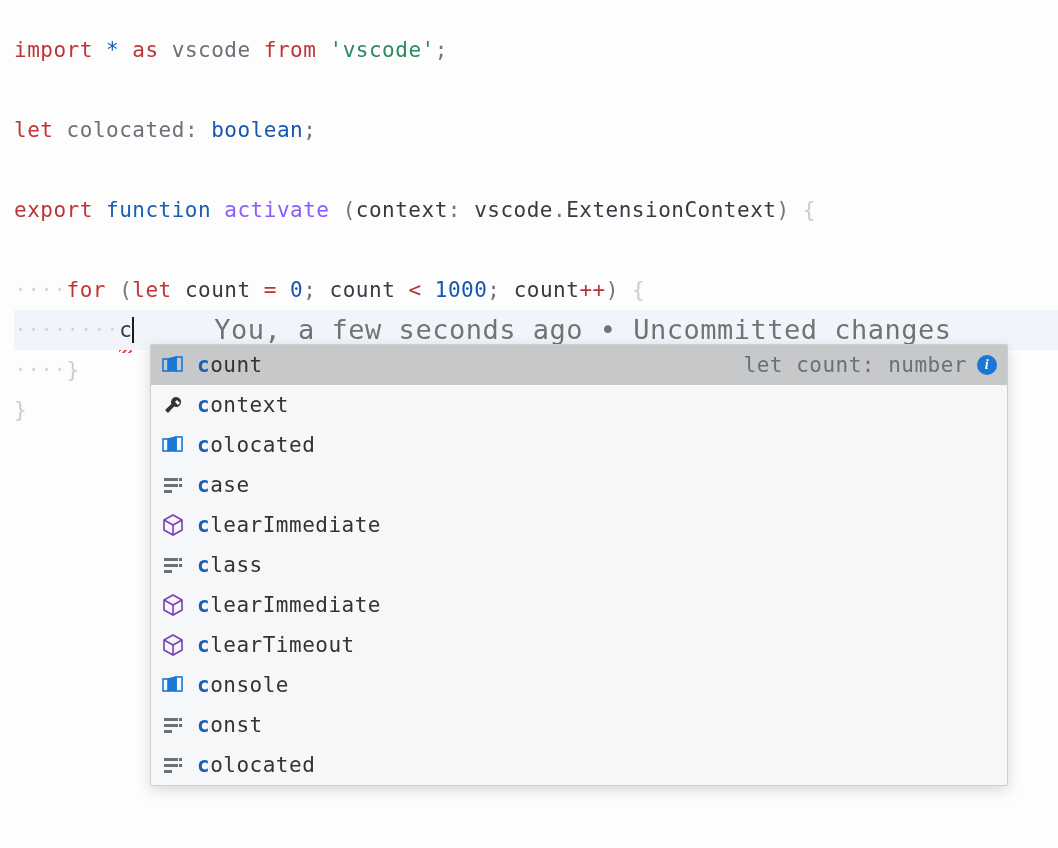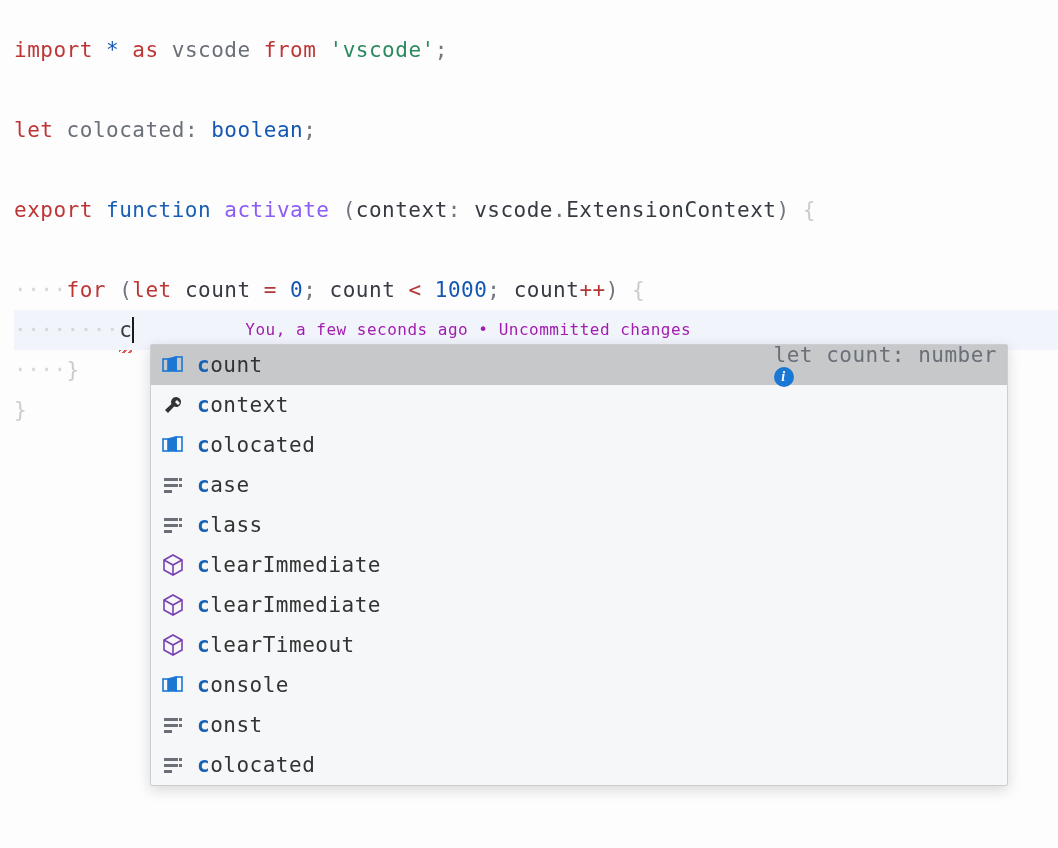--- a/index.html
+++ b/index.html
@@ -37,23 +37,23 @@
       align-items: center;
     }
     .caret {
       display: inline-block;
       width: 2px; height: 26px;
       background: #1a1a1a;
       vertical-align: middle;
       position: relative; top: 0;
     }
     .inline-hint {
-      color: #a21caf;
-      margin-left: 111px;
-      font-size: 16px;
+      color: #737373;
+      margin-left: 80px;
+      font-size: 27px;
       letter-spacing: 0.5px;
     }
     .error-underline {
       position: relative;
     }
     .error-underline::after {
       content: "";
       position: absolute;
       left: 0; right: 0; bottom: -3px;
       height: 3px;
@@ -79,22 +79,22 @@
       gap: 12px;
     }
     .suggest-row.selected { background: #c6c8ca; }
     .suggest-icon { width: 24px; display:flex; align-items:center; justify-content:center; }
     .suggest-label { color: #333; }
     .suggest-label .match { color: #1a5fb4; font-weight: 600; }
     .suggest-detail {
       margin-left: auto;
       color: #6a6f78;
       display: flex;
-      align-items: flex-start;
-      flex-direction: column;
+      align-items: center;
+      gap: 10px;
     }
     .info-badge {
       width: 20px; height: 20px; border-radius: 50%;
       background: #1a77d4; color: #fff;
       font-family: Georgia, serif; font-style: italic;
       font-size: 14px; font-weight: bold;
       display: flex; align-items: center; justify-content: center;
     }
     svg { display: block; }
   </style>
@@ -165,38 +165,38 @@
           <rect x="1" y="8" width="14" height="3" fill="#6a6f78"></rect>
           <rect x="1" y="14" width="8" height="3" fill="#6a6f78"></rect>
           <rect x="16" y="2" width="3" height="3" fill="#6a6f78"></rect>
           <rect x="16" y="8" width="3" height="3" fill="#6a6f78"></rect>
         </svg>
       </span>
       <span class="suggest-label"><span class="match">c</span><span>ase</span></span>
     </div>
     <div class="suggest-row">
       <span class="suggest-icon">
-        <svg width="20" height="18" viewBox="0 0 20 18">
-          <rect x="1" y="2" width="14" height="3" fill="#6a6f78"></rect>
-          <rect x="1" y="8" width="14" height="3" fill="#6a6f78"></rect>
-          <rect x="1" y="14" width="8" height="3" fill="#6a6f78"></rect>
-          <rect x="16" y="2" width="3" height="3" fill="#6a6f78"></rect>
-          <rect x="16" y="8" width="3" height="3" fill="#6a6f78"></rect>
-        </svg>
-      </span>
-      <span class="suggest-label"><span class="match">c</span><span>lass</span></span>
-    </div>
-    <div class="suggest-row">
-      <span class="suggest-icon">
         <svg width="20" height="22" viewBox="0 0 20 22">
           <path d="M10 1 L19 6 L19 16 L10 21 L1 16 L1 6 Z" fill="none" stroke="#7a3fb3" stroke-width="1.6"></path>
           <path d="M1 6 L10 11 L19 6 M10 11 L10 21" fill="none" stroke="#7a3fb3" stroke-width="1.6"></path>
         </svg>
       </span>
       <span class="suggest-label"><span class="match">c</span><span>learImmediate</span></span>
+    </div>
+    <div class="suggest-row">
+      <span class="suggest-icon">
+        <svg width="20" height="18" viewBox="0 0 20 18">
+          <rect x="1" y="2" width="14" height="3" fill="#6a6f78"></rect>
+          <rect x="1" y="8" width="14" height="3" fill="#6a6f78"></rect>
+          <rect x="1" y="14" width="8" height="3" fill="#6a6f78"></rect>
+          <rect x="16" y="2" width="3" height="3" fill="#6a6f78"></rect>
+          <rect x="16" y="8" width="3" height="3" fill="#6a6f78"></rect>
+        </svg>
+      </span>
+      <span class="suggest-label"><span class="match">c</span><span>lass</span></span>
     </div>
     <div class="suggest-row">
       <span class="suggest-icon">
         <svg width="20" height="22" viewBox="0 0 20 22">
           <path d="M10 1 L19 6 L19 16 L10 21 L1 16 L1 6 Z" fill="none" stroke="#7a3fb3" stroke-width="1.6"></path>
           <path d="M1 6 L10 11 L19 6 M10 11 L10 21" fill="none" stroke="#7a3fb3" stroke-width="1.6"></path>
         </svg>
       </span>
       <span class="suggest-label"><span class="match">c</span><span>learImmediate</span></span>
     </div>

